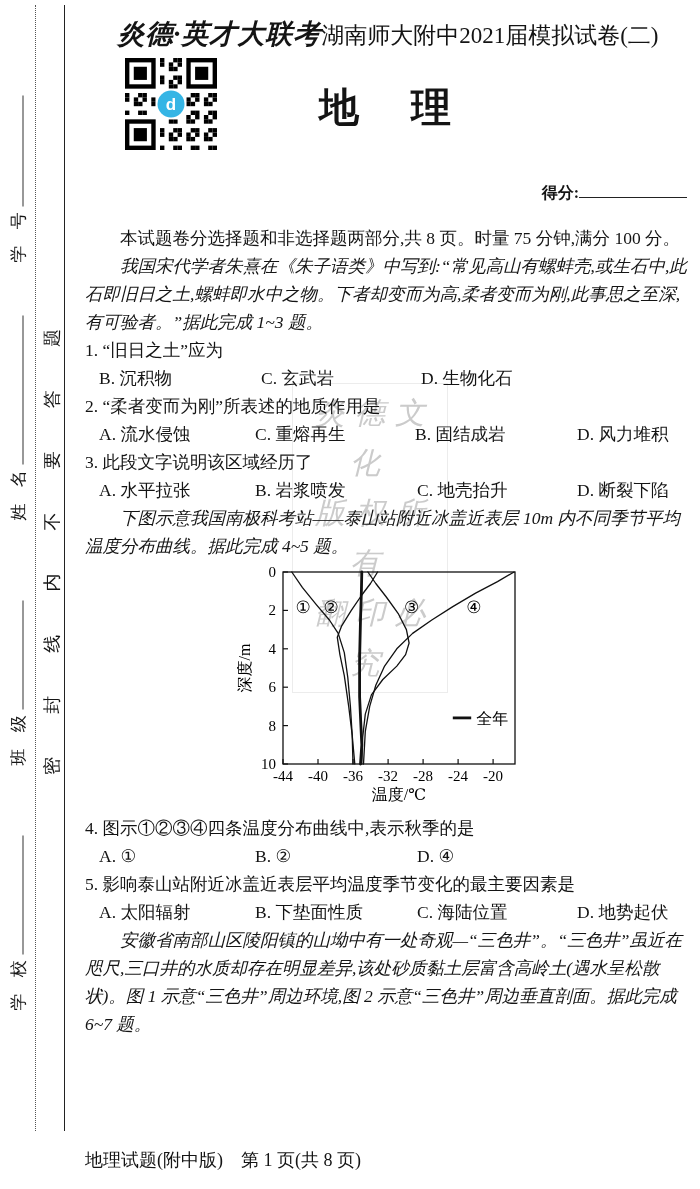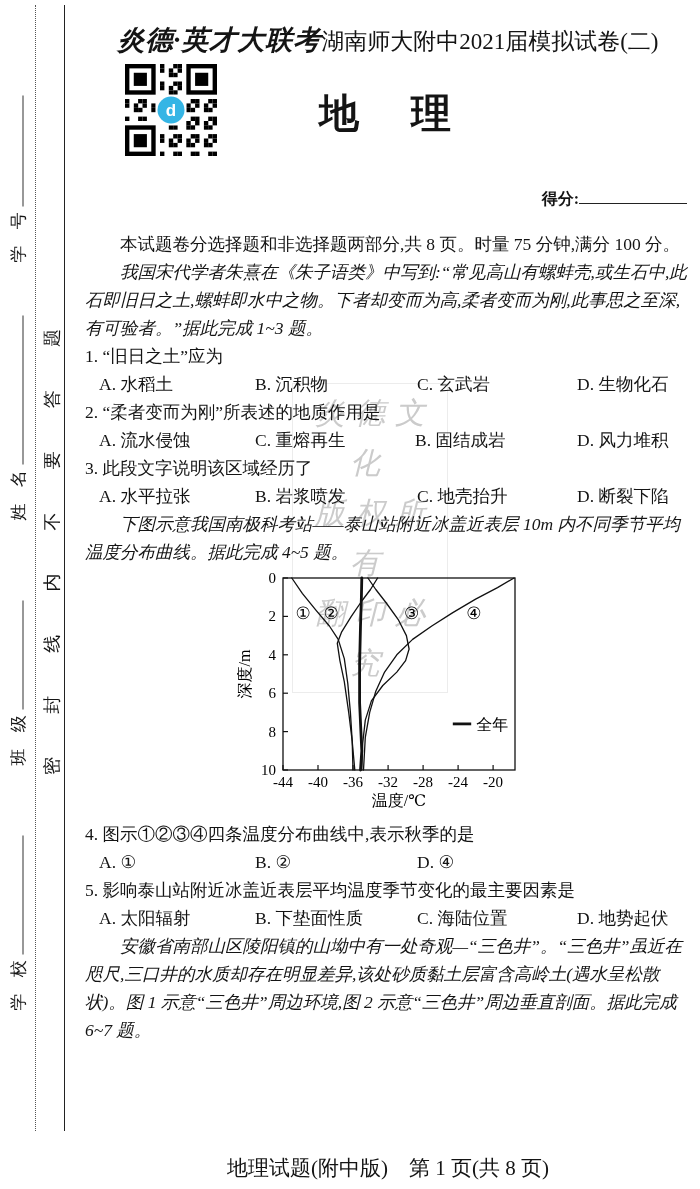--- a/index.html
+++ b/index.html
@@ -19,21 +19,21 @@
                 transform:rotate(-90deg); display:flex; justify-content:space-between;
                 font-size:18px; }
 
   
   .watermark { position:absolute; left:292px; top:383px; width:156px; z-index:1;
                text-align:center; border:1px solid rgba(200,200,200,0.35); padding:4px 0; }
   .watermark div { font-size:30px; line-height:50px; color:#cbcbcb; letter-spacing:10px;
                    text-indent:10px; font-style:italic; }
 
   
-  .content { position:absolute; left:85px; top:6px; width:606px; height:1043px; z-index:2; }
+  .content { position:absolute; left:85px; top:0; width:606px; height:1043px; z-index:2; }
   .main-title { margin-top:16px; text-align:center; white-space:nowrap; }
   .main-title .brush { font-size:27px; font-weight:bold; font-style:italic; letter-spacing:1px; }
   .main-title .rest  { font-size:23px; }
   .header-block { position:relative; height:116px; }
   .qr { position:absolute; left:40px; top:6px; width:92px; height:92px; }
   .subject { text-align:center; font-size:40px; font-weight:bold; padding-top:28px;
              letter-spacing:6px; }
   .score-row { text-align:right; margin:12px 4px 6px 0; font-weight:bold; font-size:16px; }
   .score-line { display:inline-block; width:108px; height:18px; border-bottom:1.5px solid #222;
                 vertical-align:baseline; }
@@ -43,21 +43,21 @@
   .para.indent { text-indent:2em; }
   .kai { font-style:italic; }
   .heading { font-weight:bold; padding-left:30px; text-indent:-30px;
              font-family:"Liberation Sans","DejaVu Sans",sans-serif; font-size:17px; }
   .qstem { }
   .opts { display:flex; padding-left:14px; }
   .opts .opt { display:inline-block; }
   .opts .w0 { width:156px; } .opts .w1 { width:162px; } .opts .w2 { width:160px; }
   .chart-block { margin:4px 0 2px 152px; width:300px; }
 
-  .footer { position:absolute; top:1148px; left:0; right:0; text-align:center; font-size:21px; }
+  .footer { position:absolute; top:1148px; left:0; right:0; text-align:left; font-size:18px; }
 </style>
 </head>
 <body>
 
 <div class="vline-dotted"></div>
 <div class="vline-solid"></div>
 <div class="fields-strip">
     <span class="field" style="width: 175px; margin-right: 70px;">
       <span class="flabel">学 校</span>
       <span class="fline"></span>
@@ -196,21 +196,20 @@
     <div class="subject">地　理</div>
   </div>
   <div class="score-row">
     <span>得分:</span><span class="score-line"></span>
   </div>
   <div class="doc">
       <div class="para indent">本试题卷分选择题和非选择题两部分,共 8 页。时量 75 分钟,满分 100 分。</div>
       <div class="para kai indent">我国宋代学者朱熹在《朱子语类》中写到:“常见高山有螺蚌壳,或生石中,此石即旧日之土,螺蚌即水中之物。下者却变而为高,柔者变而为刚,此事思之至深,有可验者。”据此完成 1~3 题。</div>
       <div class="qstem">1. “旧日之土”应为</div>
       <div class="opts">
-        <span class="opt w0">A. 水稻土</span>
         <span class="opt w1">B. 沉积物</span>
         <span class="opt w2">C. 玄武岩</span>
         <span class="opt w3">D. 生物化石</span>
       </div>
       <div class="qstem">2. “柔者变而为刚”所表述的地质作用是</div>
       <div class="opts">
         <span class="opt w0">A. 流水侵蚀</span>
         <span class="opt w2">C. 重熔再生</span>
         <span class="opt w1">B. 固结成岩</span>
         <span class="opt w3">D. 风力堆积</span>

